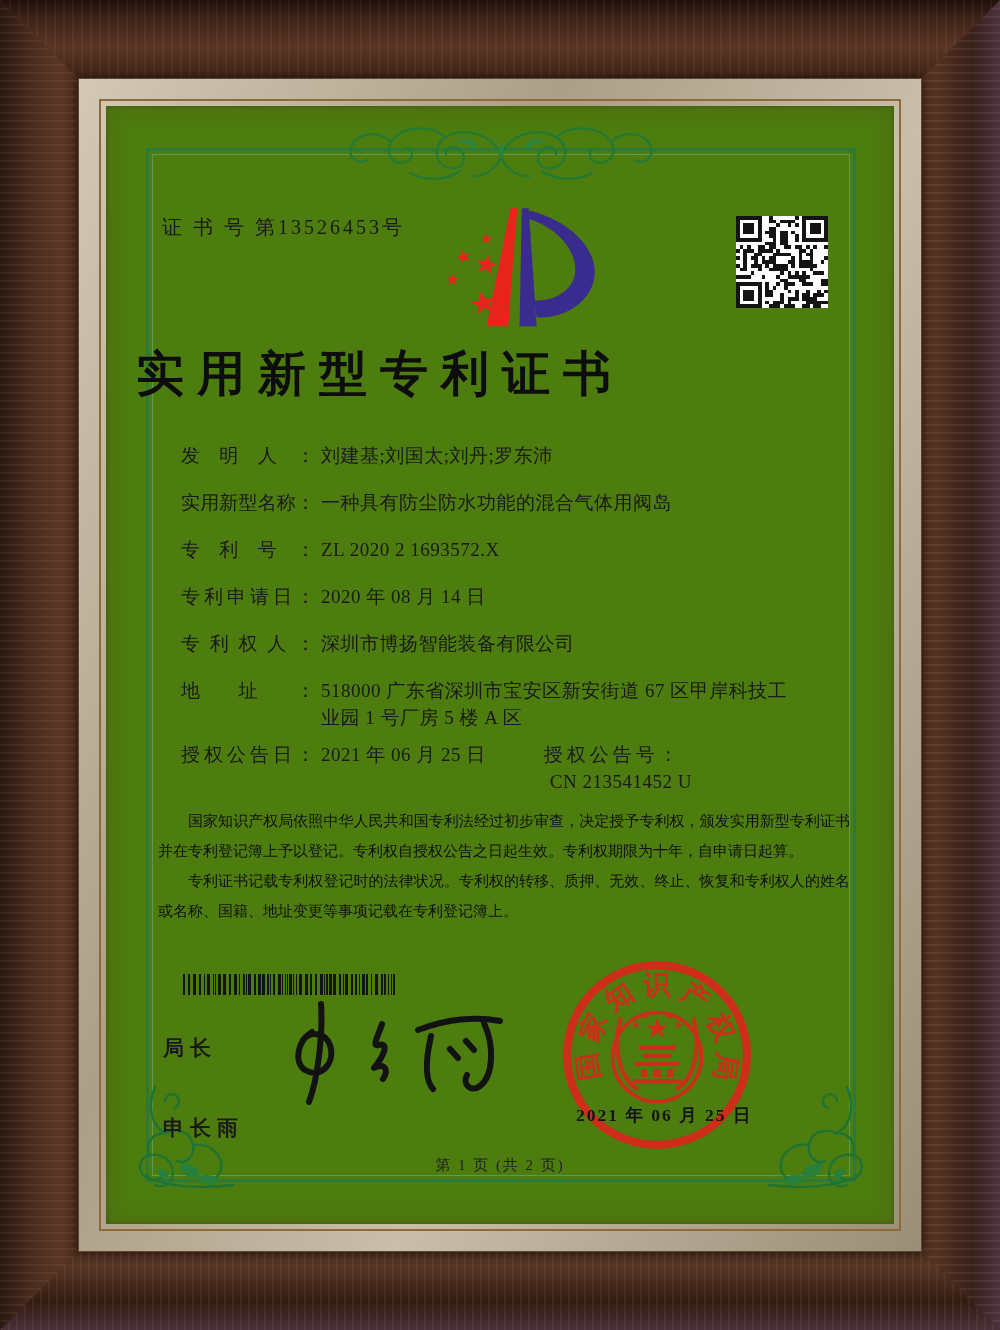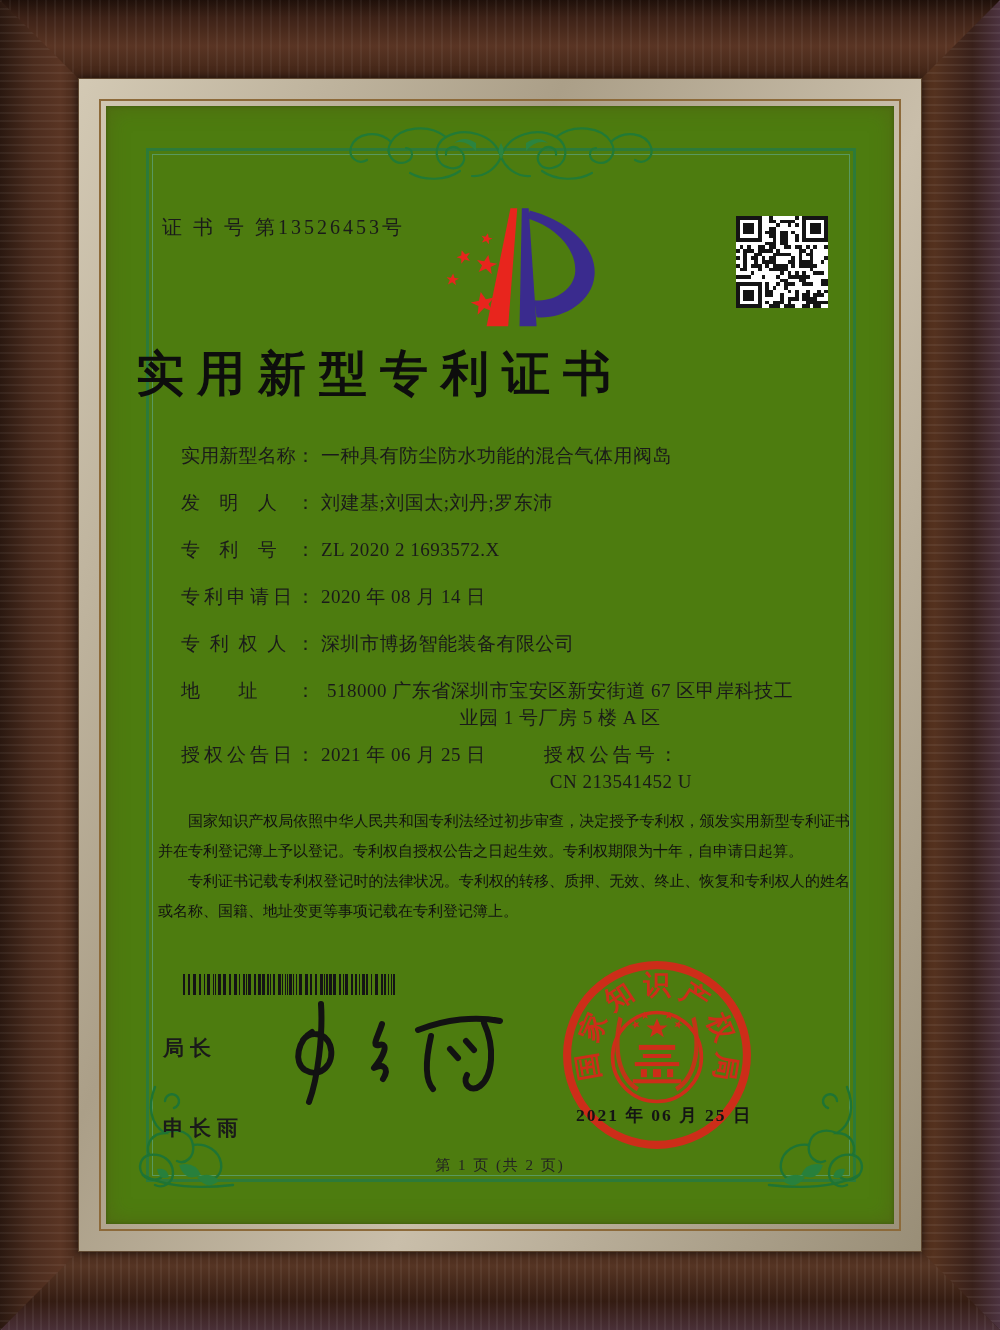--- a/index.html
+++ b/index.html
@@ -58,21 +58,21 @@
   .doc-title{position:absolute;top:236px;left:0;width:100%;text-align:left;
     font-size:48px;font-weight:700;letter-spacing:13px;text-indent:13px;color:#0d0d0d;padding-left:17px;}
 
   .fields{position:absolute;left:75px;top:336px;right:50px;font-size:19px;line-height:27px;}
   .field-row{display:flex;margin-bottom:20px;align-items:flex-start;}
   .field-row.addr{margin-bottom:10px;}
   .flabel{flex:none;width:134px;display:inline-block;text-align:justify;text-align-last:justify;
     -moz-text-align-last:justify;letter-spacing:0;}
   .flabel::after{content:'：';}
   .fvalue{margin-left:6px;letter-spacing:.5px;}
-  .fvalue.addr-val{max-width:478px;text-align:center;}
+  .fvalue.addr-val{max-width:478px;}
   .grant-row{display:flex;}
   .grant-pair{display:flex;}
   .grant-pair.second{margin-left:58px;flex-direction:column;}
 
   .body-text{position:absolute;left:52px;right:44px;top:700px;font-size:15px;
     line-height:30px;text-align:justify;color:#111;}
   .body-text p{margin:0;text-indent:2em;}
 
   .barcode{position:absolute;left:77px;top:868px;width:212px;height:21px;}
   .signer-title{position:absolute;left:57px;top:928px;font-family:"Liberation Sans","DejaVu Sans",sans-serif;
@@ -387,26 +387,26 @@
             <rect x="19" y="24" width="1" height="1"></rect>
             <rect x="21" y="24" width="1" height="1"></rect>
             <rect x="22" y="24" width="1" height="1"></rect>
           </g>
       </svg>
 
       <div class="doc-title">实用新型专利证书</div>
 
       <div class="fields">
         <div class="field-row">
+          <span class="flabel">发明人</span>
+          <span class="fvalue">刘建基;刘国太;刘丹;罗东沛</span>
+        </div>
+        <div class="field-row">
           <span class="flabel">实用新型名称</span>
           <span class="fvalue">一种具有防尘防水功能的混合气体用阀岛</span>
-        </div>
-        <div class="field-row">
-          <span class="flabel">发明人</span>
-          <span class="fvalue">刘建基;刘国太;刘丹;罗东沛</span>
         </div>
         <div class="field-row">
           <span class="flabel">专利号</span>
           <span class="fvalue">ZL 2020 2 1693572.X</span>
         </div>
         <div class="field-row">
           <span class="flabel">专利申请日</span>
           <span class="fvalue">2020 年 08 月 14 日</span>
         </div>
         <div class="field-row">

